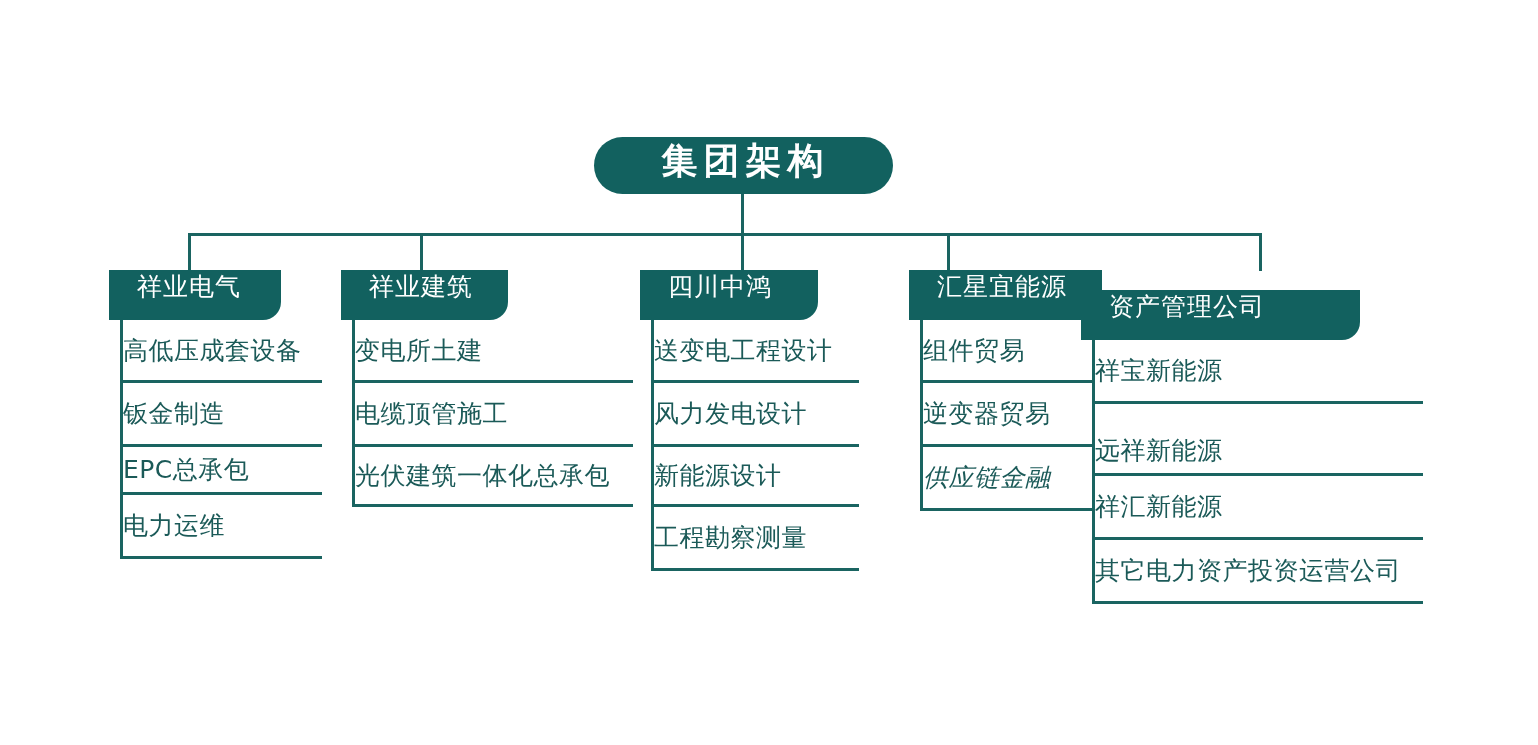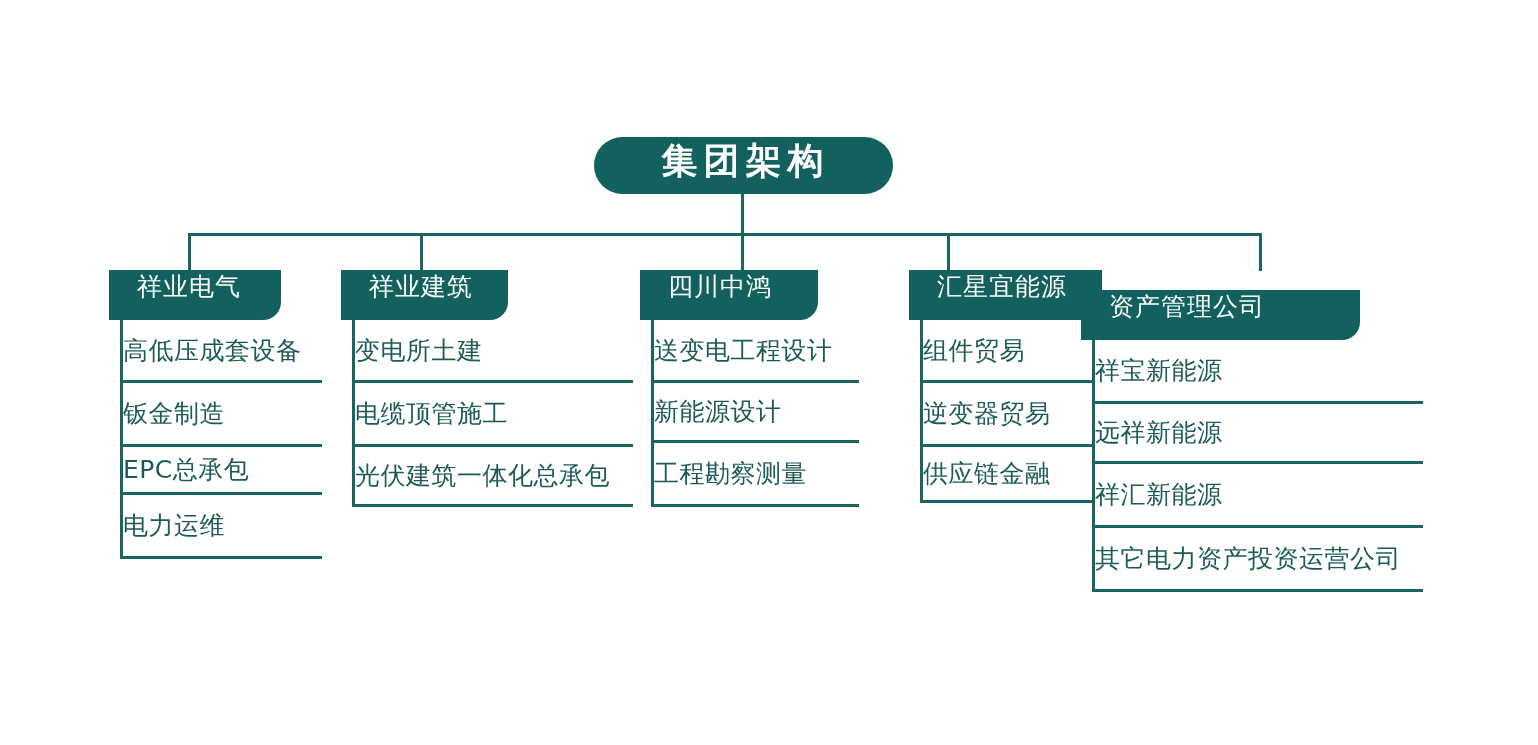--- a/index.html
+++ b/index.html
@@ -123,55 +123,58 @@
 </div>
 
 <div class="col" style="left:640px;">
   <div class="col-header" style="width:178px;">
     <span>四川中鸿</span>
   </div>
   <div class="col-items" style="width:205px;">
     <div class="col-item first">
         <span>送变电工程设计</span>
       </div>
+    <div class="col-item mid">
+        <span>风力发电设计</span>
+      </div>
     <div class="col-item mid" style="height:60px;">
         <span>新能源设计</span>
       </div>
     <div class="col-item mid">
         <span>工程勘察测量</span>
       </div>
   </div>
 </div>
 
 <div class="col" style="left:909px;">
   <div class="col-header" style="width:193px;">
     <span>汇星宜能源</span>
   </div>
   <div class="col-items" style="width:171px;">
     <div class="col-item first">
         <span>组件贸易</span>
       </div>
     <div class="col-item mid">
         <span>逆变器贸易</span>
       </div>
-    <div class="col-item mid" style="height:56px;">
+    <div class="col-item mid" style="height:64px;font-style:italic;">
         <span>供应链金融</span>
       </div>
   </div>
 </div>
 
 <div class="col" style="left:1081px;">
   <div class="col-header" style="width:279px;margin-top:20px;">
     <span>资产管理公司</span>
   </div>
   <div class="col-items" style="width:328px;">
     <div class="col-item mid">
         <span>祥宝新能源</span>
       </div>
-    <div class="col-item mid" style="height:60px;">
+    <div class="col-item mid" style="height:48px;margin-top:24px;">
         <span>远祥新能源</span>
       </div>
     <div class="col-item mid">
         <span>祥汇新能源</span>
       </div>
     <div class="col-item mid">
         <span>其它电力资产投资运营公司</span>
       </div>
   </div>
 </div>

